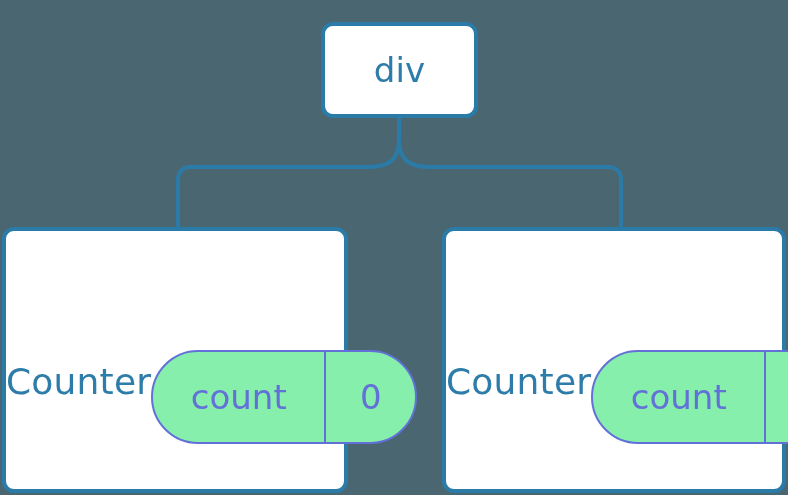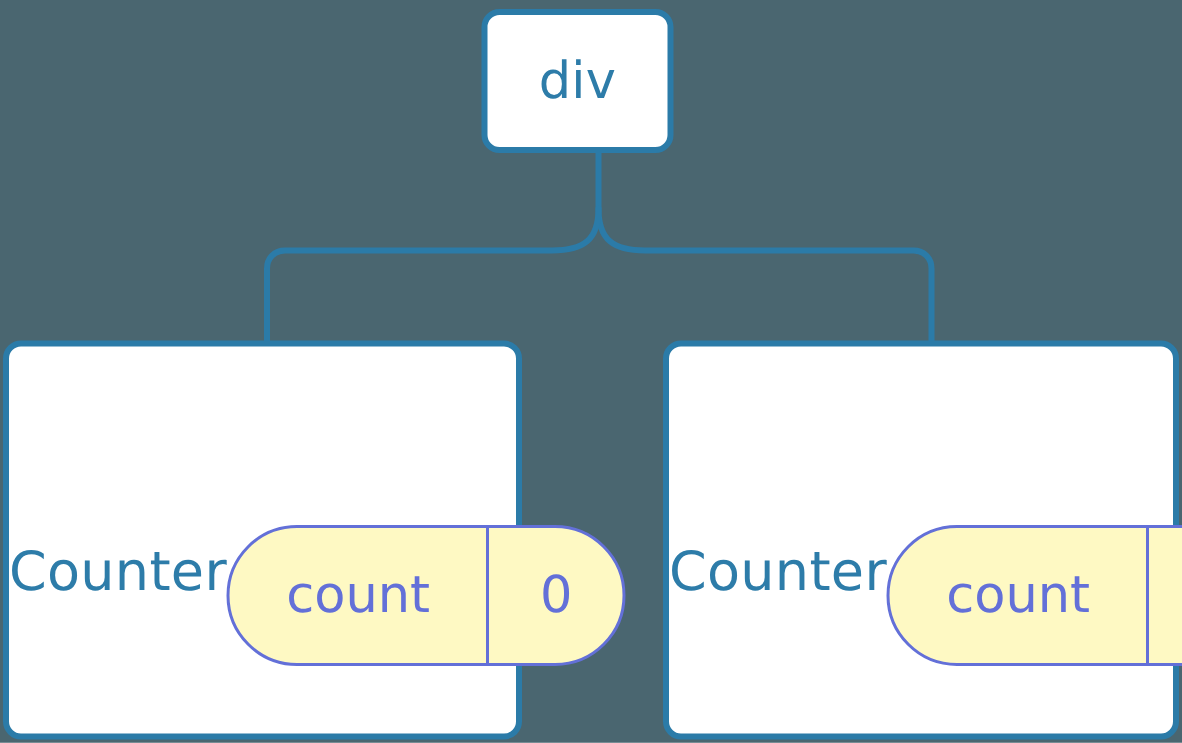--- a/index.html
+++ b/index.html
@@ -38,22 +38,22 @@
     box-sizing: border-box;
     background: #ffffff;
     border: 4px solid #2b7ba8;
     border-radius: 12px;
     z-index: 2;
   }
 
   
   #node-div {
     left: 321px;
-    top: 6px;
-    width: 128px;
+    top: 22px;
+    width: 157px;
     height: 96px;
     display: flex;
     align-items: center;
     justify-content: center;
   }
   .node-title-root {
     color: #2d7ca9;
     font-size: 34px;
     line-height: 1;
     letter-spacing: 0.2px;
@@ -84,21 +84,21 @@
   
   .state-pill {
     position: relative;
     margin-top: 30px;
     box-sizing: border-box;
     height: 94px;
     border: 2px solid #6370d8;
     border-radius: 47px;
     display: flex;
     align-items: stretch;
-    background: #fef9c3;
+    background: #86efac;
   }
   #pill-left  { width: 266px; }
   #pill-right { width: 266px; }
 
   .pill-key,
   .pill-value {
     display: flex;
     align-items: center;
     justify-content: center;
     color: #6370d8;

